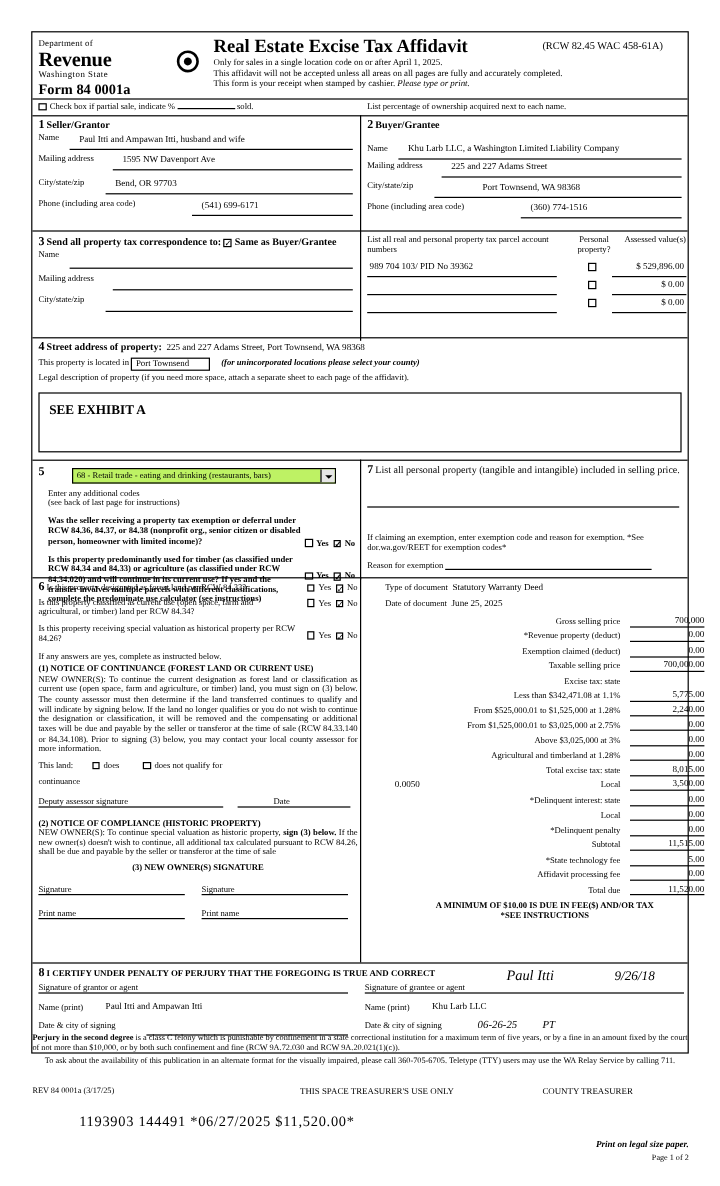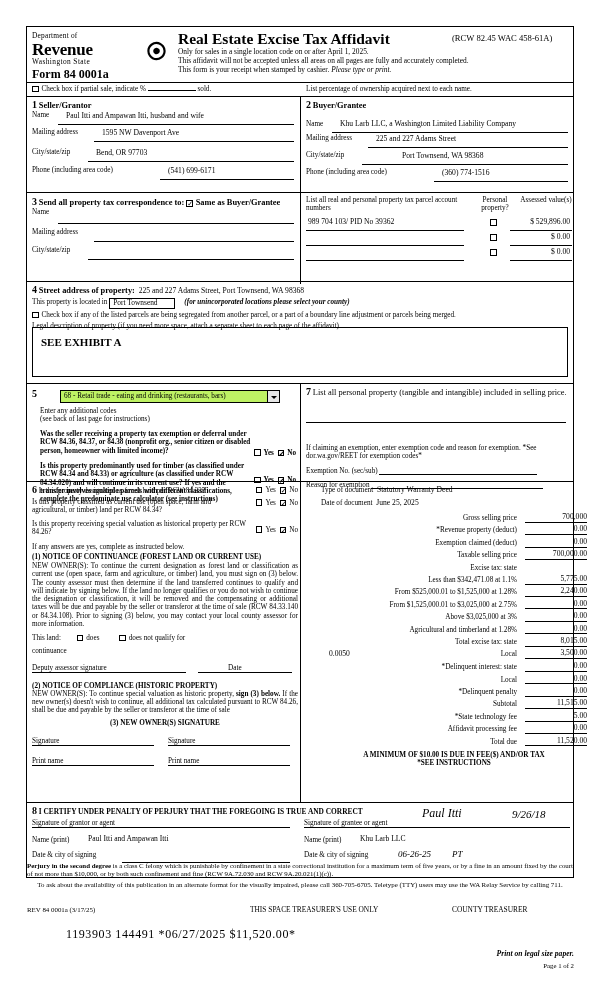--- a/index.html
+++ b/index.html
@@ -217,23 +217,20 @@
       <span class="secnum">4</span>
       <span class="secttl">Street address of property:</span>
       <span class="val" style="margin-left:2px;">225 and 227 Adams Street, Port Townsend, WA 98368</span>
     </div>
     <div style="position:relative; height:14px;">
       <span class="lbl">This property is located in</span>
       <span style="display:inline-block; border:1px solid #000; padding:0 16px 0 3px; font-size:7.4px; position:relative; top:1px;"><span>Port Townsend</span></span>
       <span class="ital" style="font-size:7.2px; font-weight:bold; margin-left:8px;">(for unincorporated locations please select your county)</span>
     </div>
     <div style="position:relative; height:11px;">
-      <span class="chk"></span><span class="lbl">Check box if any of the listed parcels are being segregated from another parcel, or a part of a boundary line adjustment or parcels being merged.</span>
-    </div>
-    <div style="position:relative; height:11px;">
       <span class="lbl">Legal description of property (if you need more space, attach a separate sheet to each page of the affidavit).</span>
     </div>
   </div>
 
   <div class="exhibit">
     <span>SEE EXHIBIT A</span>
   </div>
 
   <div class="divider" style="top:383px;"></div>
   <div class="vdiv" style="left:300px; top:383px; height:100px;"></div>
@@ -270,24 +267,20 @@
   <div style="position:absolute; left:306px; top:386px; width:266px;">
     <div style="position:relative;">
       <span class="secnum">7</span>
       <span class="secttl" style="font-weight:normal;">List all personal property (tangible and intangible) included in selling price.</span>
     </div>
     <div class="fill" style="width:260px; margin-top:14px;"></div>
   </div>
 
   <div style="position:absolute; left:306px; top:444px; width:266px; font-size:7.2px;">
     <div>If claiming an exemption, enter exemption code and reason for exemption. *See dor.wa.gov/REET for exemption codes*</div>
-    <div style="margin-top:3px;">
-      <span>Exemption No. (sec/sub)</span>
-      <span class="fill" style="width:158px;"></span>
-    </div>
     <div style="margin-top:3px;">
       <span>Reason for exemption</span>
       <span class="fill" style="width:172px;"></span>
     </div>
   </div>
 
   <div class="divider" style="top:481px;"></div>
   <div class="vdiv" style="left:300px; top:481px; height:321px;"></div>
 
   <div style="position:absolute; left:32px; top:484px; width:266px;">

